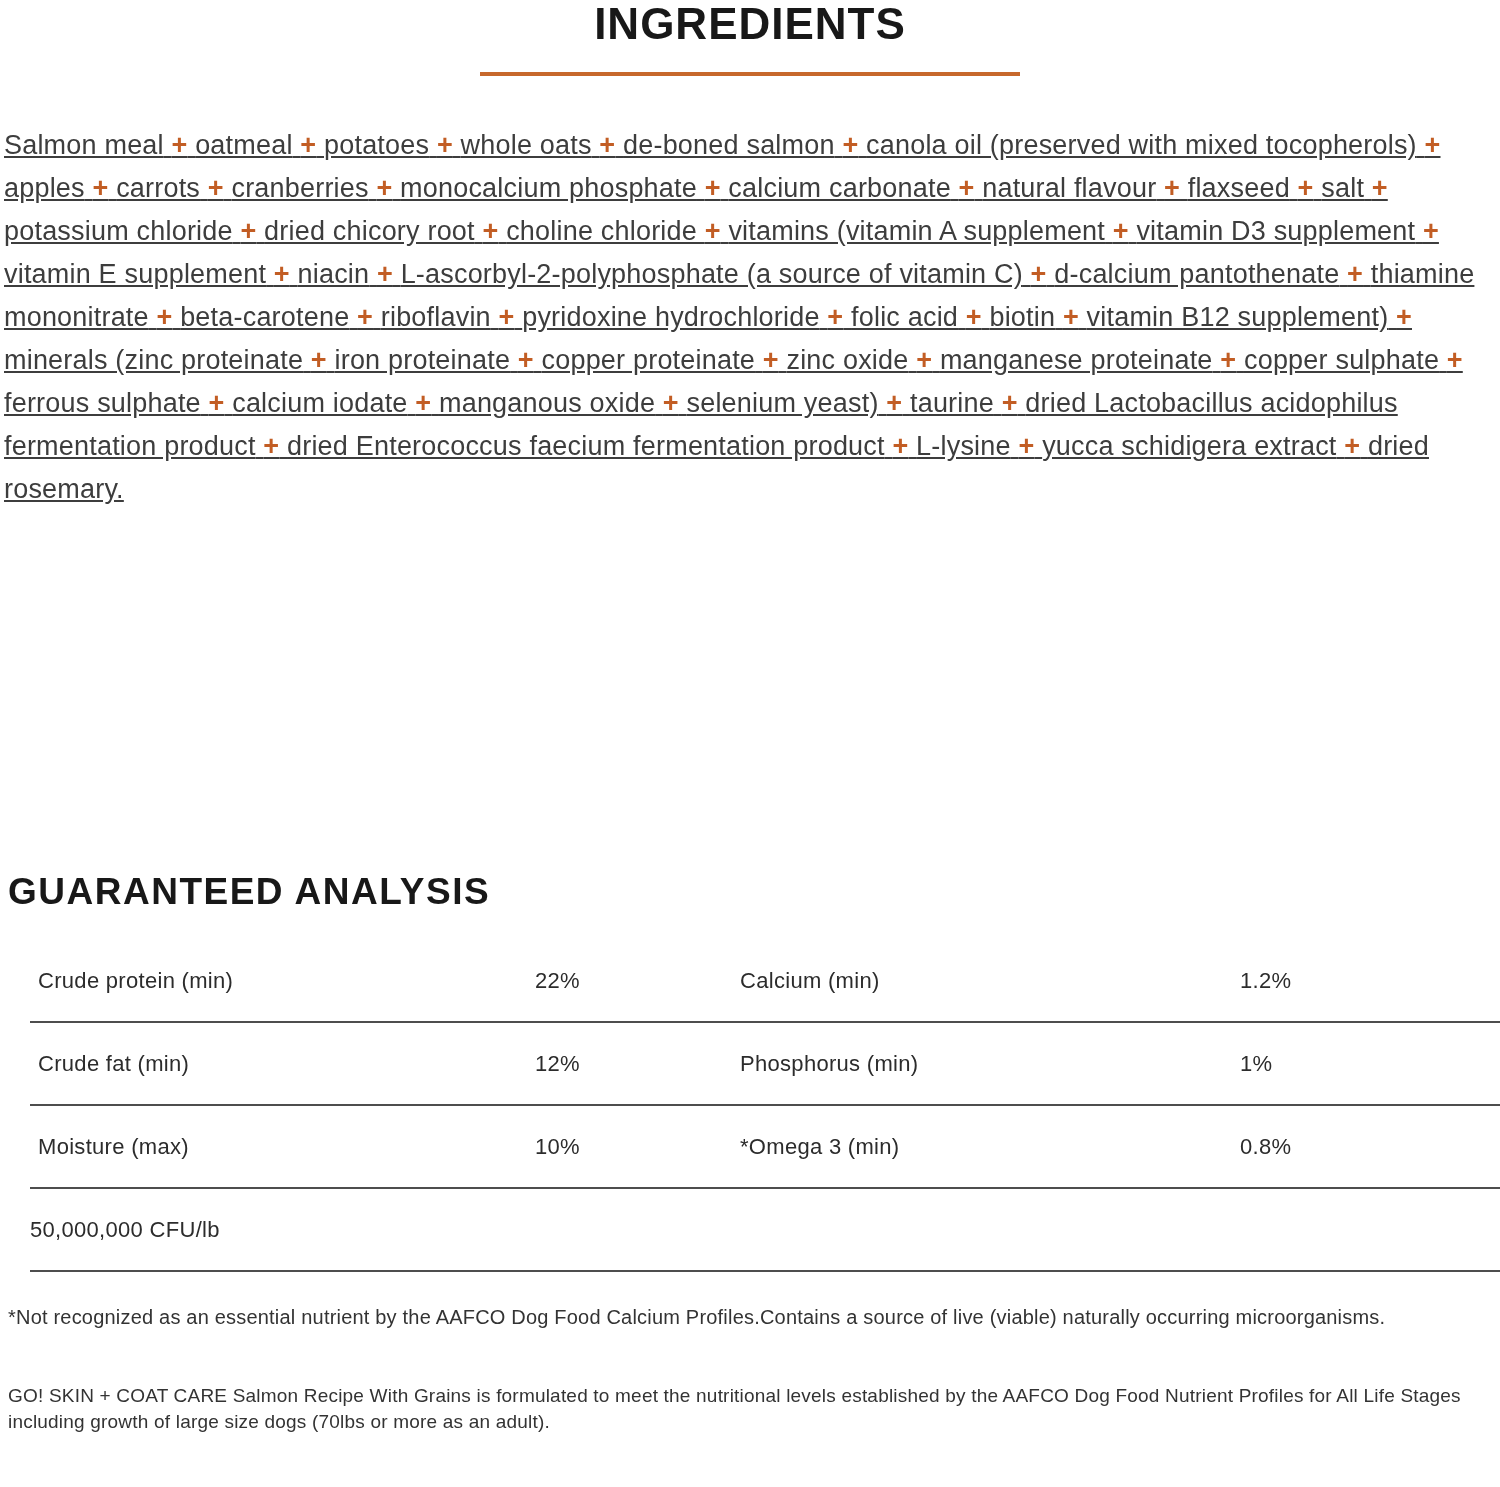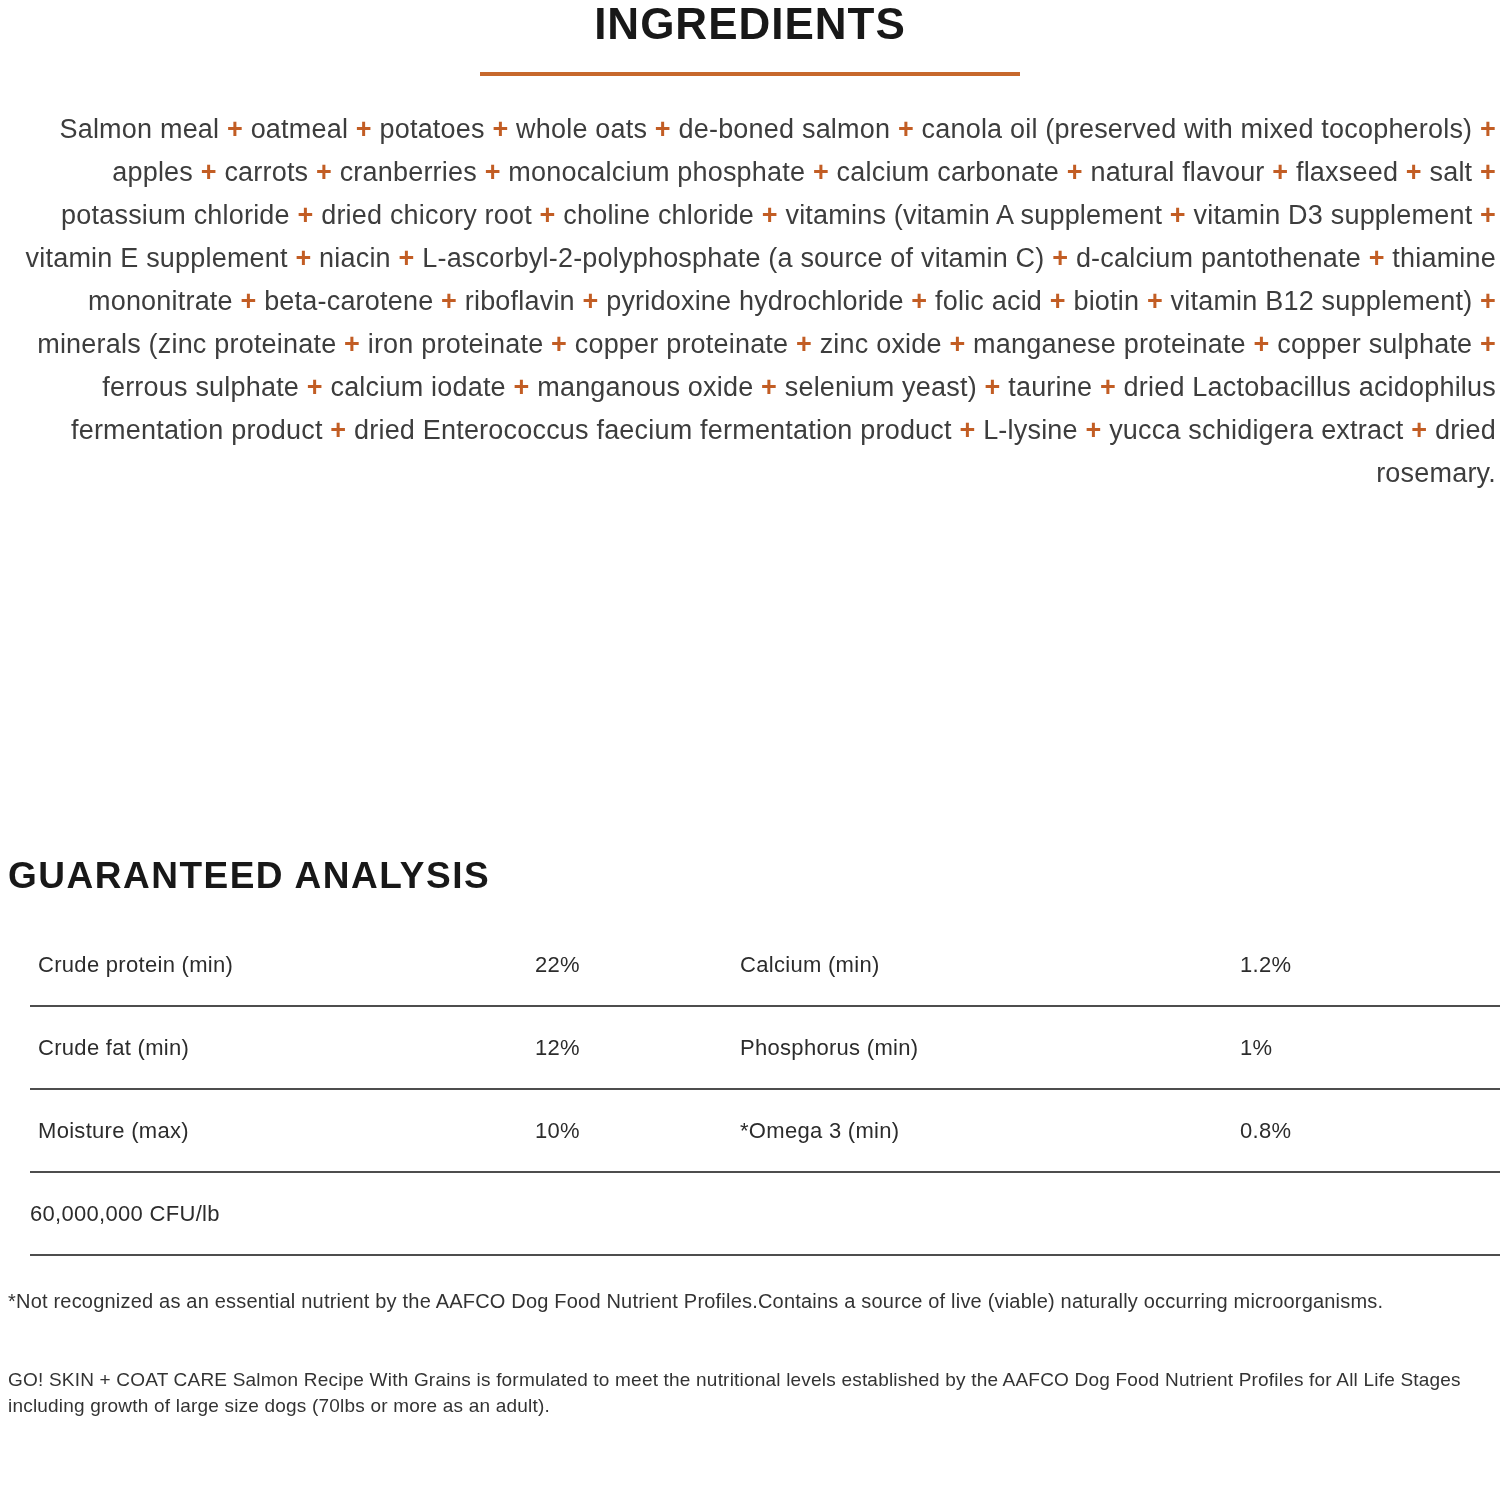--- a/index.html
+++ b/index.html
@@ -18,25 +18,26 @@
     font-size:44px; font-weight:800; letter-spacing:1px;
     color:#181818; line-height:1;
   }
   .orange-rule {
     width:540px; height:4px; margin:26px auto 0;
     border:none;
   }
 
   
   .ing-text {
-    margin:32px auto 0;
+    margin:48px auto 0;
     width:1492px;
-    text-align:right;
+    text-align:left;
     font-size:27px; line-height:43px; letter-spacing:0.2px;
     color:#3d3d3d;
+    text-decoration:underline;
   }
   .plus { font-weight:700; }
 
   
   .ga-title {
     margin:362px 0 0 8px;
     font-size:37px; font-weight:800; letter-spacing:1.5px;
     color:#181818; line-height:1;
   }
 
@@ -92,21 +93,21 @@
         <div class="cell-label second">Phosphorus (min)</div>
         <div class="cell-value">1%</div>
       </div>
       <div class="ga-row">
         <div class="cell-label">Moisture (max)</div>
         <div class="cell-value">10%</div>
         <div class="cell-label second">*Omega 3 (min)</div>
         <div class="cell-value">0.8%</div>
       </div>
       <div class="ga-row full">
-        <div class="cell-value">60,000,000 CFU/lb</div>
+        <div class="cell-value">50,000,000 CFU/lb</div>
       </div>
     </div>
 
-  <p class="footnote">*Not recognized as an essential nutrient by the AAFCO Dog Food Nutrient Profiles.Contains a source of live (viable) naturally occurring microorganisms.</p>
+  <p class="footnote">*Not recognized as an essential nutrient by the AAFCO Dog Food Calcium Profiles.Contains a source of live (viable) naturally occurring microorganisms.</p>
 
   <p class="formulation">GO! SKIN + COAT CARE Salmon Recipe With Grains is formulated to meet the nutritional levels established by the AAFCO Dog Food Nutrient Profiles for All Life Stages including growth of large size dogs (70lbs or more as an adult).</p>
 
 </div>
 
 </body></html>

